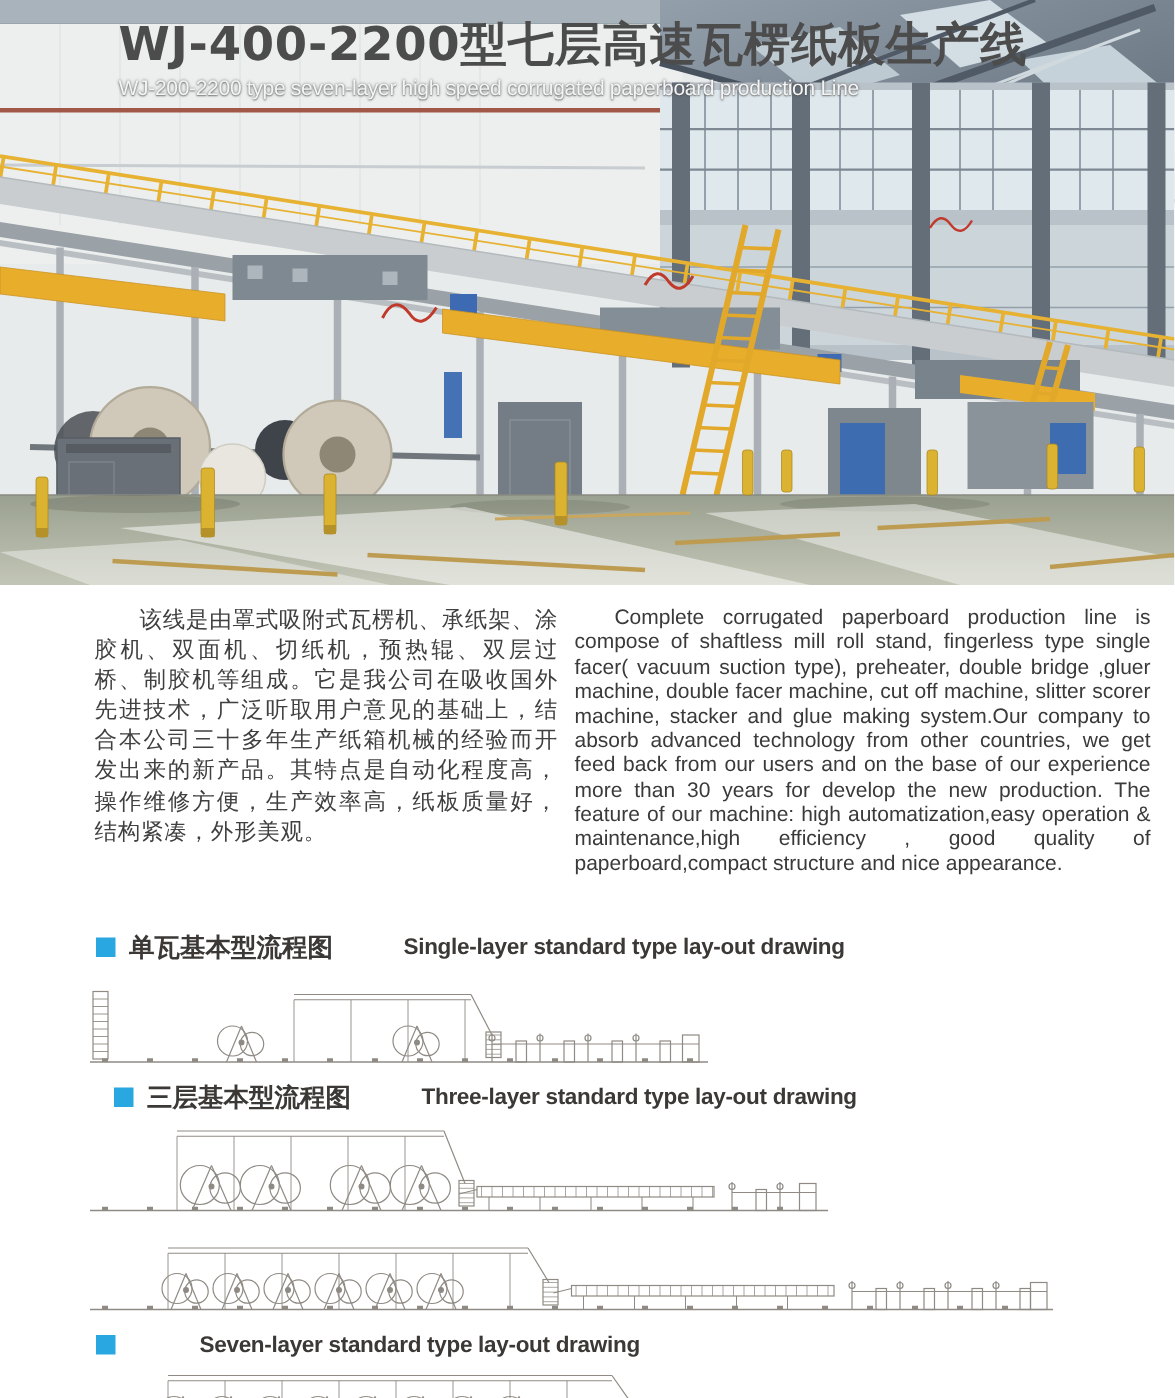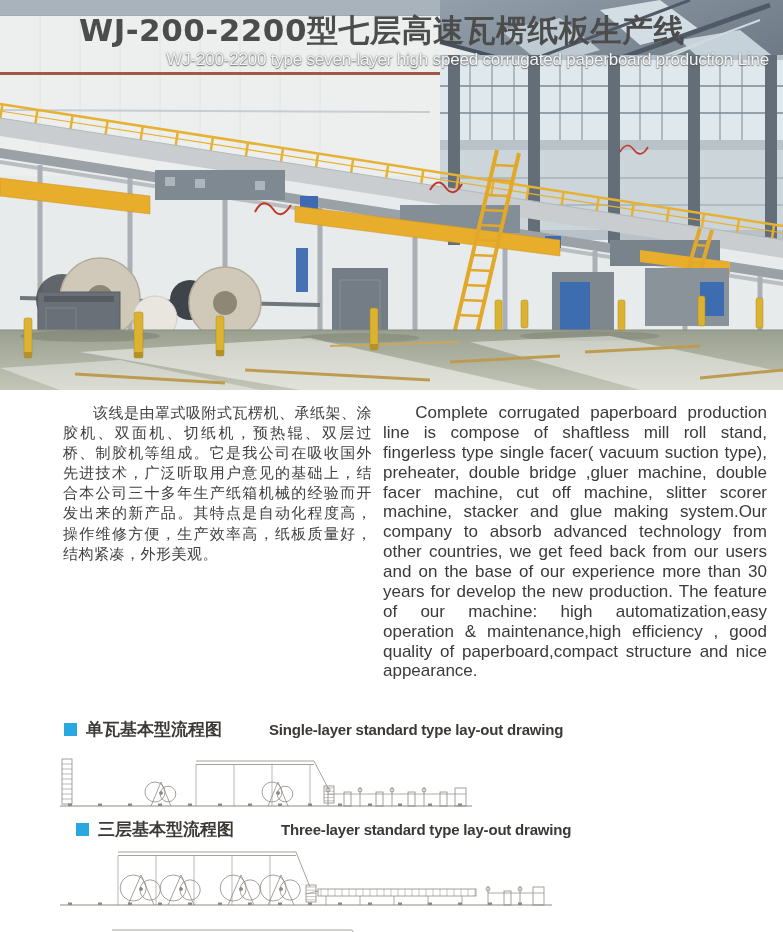--- a/index.html
+++ b/index.html
@@ -4,28 +4,28 @@
 <style>
   html,body{margin:0;padding:0;background:#fff;}
   .page{width:783px;height:932px;overflow:hidden;background:#fff;position:relative;
         font-family:"Liberation Sans","DejaVu Sans",sans-serif;}
   
   .hero{position:relative;width:783px;height:390px;background:#e8ebeb;}
   .hero svg{display:block;}
   .hero-titles{position:absolute;top:13px;left:79px;right:14px;}
   .title-zh{font-size:31px;font-weight:bold;color:#4c4c4c;line-height:1.1;
             font-family:"DejaVu Sans","Liberation Sans",sans-serif;letter-spacing:0.5px;}
-  .title-en{font-size:17px;color:#f4f4f4;letter-spacing:-0.2px;margin-top:3px;
-            text-shadow:0 0 2px rgba(95,95,95,.9),0 1px 1px rgba(70,70,70,.6);text-align:right;}
+  .title-en{font-size:14px;color:#f4f4f4;letter-spacing:-0.2px;margin-top:3px;
+            text-shadow:0 0 2px rgba(95,95,95,.9),0 1px 1px rgba(70,70,70,.6);}
   
   .intro{display:flex;padding:13px 16px 0 63px;gap:11px;}
   .intro-zh{width:309px;font-size:15px;line-height:1.34;color:#404040;text-align:justify;
             text-indent:2em;letter-spacing:0.5px;
             font-family:"DejaVu Sans","Liberation Sans",sans-serif;}
-  .intro-en{width:384px;font-size:17px;line-height:1.17;color:#3a3a3a;text-align:justify;
+  .intro-en{width:384px;font-size:14px;line-height:1.17;color:#3a3a3a;text-align:justify;
             text-indent:1.9em;}
   
   .section{margin-left:64px;}
   .section-head{display:flex;align-items:center;height:18px;}
   .bullet{width:13px;height:13px;background:#29a7e0;margin-right:9px;flex:none;}
   .sec-zh{font-size:17px;font-weight:bold;color:#3b3836;
           font-family:Liberation Serif, serif;}
   .sec-en{font-size:15px;font-weight:bold;color:#3b3836;letter-spacing:-0.2px;margin-left:47px;}
   .sec-single{margin-top:39px;}
   .sec-three{margin-top:7px;}
@@ -216,21 +216,21 @@
         <rect x="698" y="296" width="7" height="30" rx="2" fill="#dcb231" stroke="#a98a20" stroke-width="0.5"></rect>
         <rect x="756" y="298" width="7" height="30" rx="2" fill="#dcb231" stroke="#a98a20" stroke-width="0.5"></rect>
         <rect x="24" y="352" width="8" height="6" fill="#b5912a"></rect>
         <rect x="134" y="352" width="9" height="6" fill="#b5912a"></rect>
         <rect x="216" y="350" width="8" height="6" fill="#b5912a"></rect>
         <rect x="370" y="344" width="8" height="6" fill="#b5912a"></rect>
       </g>
     </svg>
 
     <div class="hero-titles">
-      <div class="title-zh">WJ-200-2200型七层高速瓦楞纸板生产线</div>
+      <div class="title-zh">WJ-400-2200型七层高速瓦楞纸板生产线</div>
       <div class="title-en">WJ-200-2200 type seven-layer high speed corrugated paperboard production Line</div>
     </div>
   </div>
 
   <div class="intro">
     <p class="intro-zh" style="margin:0">该线是由罩式吸附式瓦楞机、承纸架、涂胶机、双面机、切纸机，预热辊、双层过桥、制胶机等组成。它是我公司在吸收国外先进技术，广泛听取用户意见的基础上，结合本公司三十多年生产纸箱机械的经验而开发出来的新产品。其特点是自动化程度高，操作维修方便，生产效率高，纸板质量好，结构紧凑，外形美观。</p>
     <p class="intro-en" style="margin:0">Complete corrugated paperboard production line is compose of shaftless mill roll stand, fingerless type single facer( vacuum suction type), preheater, double bridge ,gluer machine, double facer machine, cut off machine, slitter scorer machine, stacker and glue making system.Our company to absorb advanced technology from other countries, we get feed back from our users and on the base of our experience more than 30 years for develop the new production. The feature of our machine: high automatization,easy operation &amp; maintenance,high efficiency , good quality of paperboard,compact structure and nice appearance.</p>
   </div>
 
   <div class="section sec-single">

